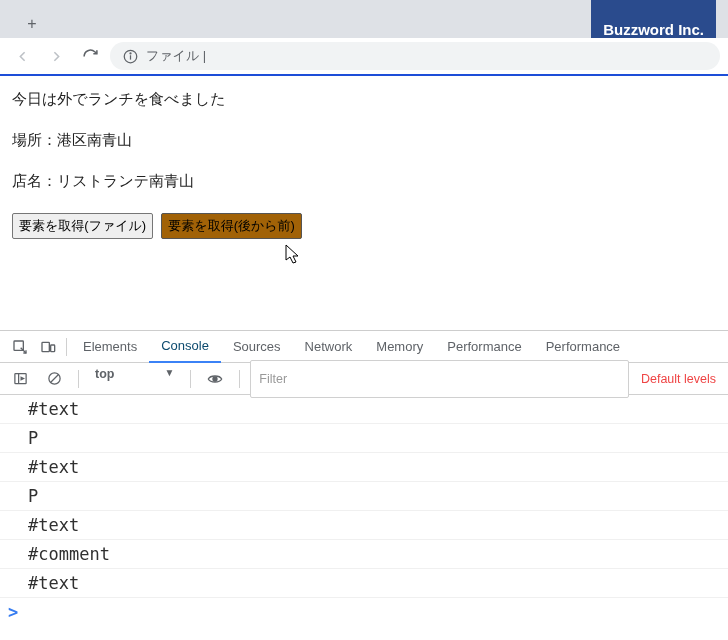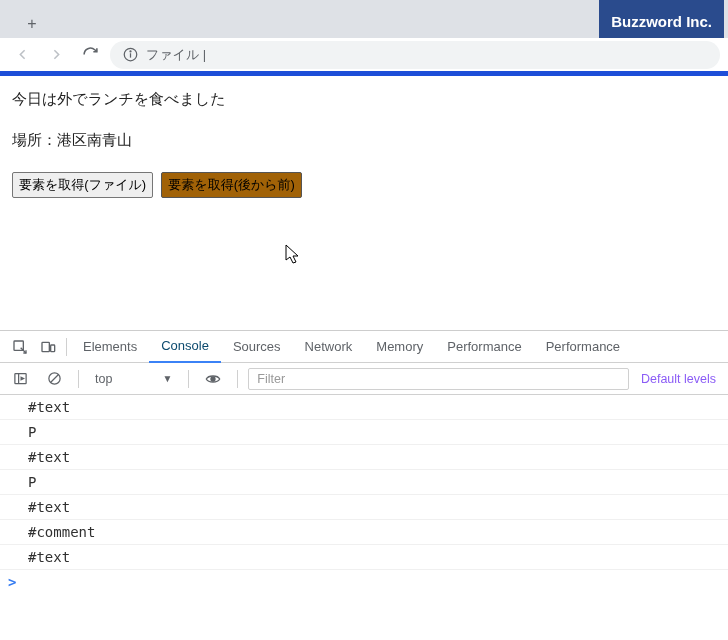--- a/index.html
+++ b/index.html
@@ -1,51 +1,51 @@
 <!DOCTYPE html>
 <html><head>
 <meta charset="utf-8">
 <style>
 * { box-sizing: border-box; margin: 0; padding: 0; }
 body { font-family: Arial, "Hiragino Sans", Meiryo, sans-serif; font-size: 13px; background: #fff; width: 728px; height: 640px; overflow: hidden; position: relative; }
 
-.top-banner { position: absolute; top: 0; right: 4px; height: 38px; padding: 8px 12px; color: #fff; font-weight: bold; font-size: 15px; line-height: 28px; z-index: 2; }
+.top-banner { position: absolute; top: 0; right: 12px; height: 38px; padding: 16px 12px; color: #fff; font-weight: bold; font-size: 15px; line-height: 28px; z-index: 2; }
 .tab-strip { height: 38px; background: #dee1e6; display: flex; align-items: flex-end; padding: 6px 0 0 8px; }
 .tab { display: flex; align-items: center; background: #fff; height: 32px; border-radius: 8px 8px 0 0; padding: 0 10px; min-width: 220px; gap: 8px; font-size: 12.5px; color: #3c4043; }
 .tab .favicon { width: 16px; height: 16px; display: flex; align-items: center; justify-content: center; }
 .tab .title { flex: 1; }
 .tab-close { width: 16px; height: 16px; display: flex; align-items: center; justify-content: center; color: #5f6368; border-radius: 50%; cursor: pointer; font-size: 14px; }
 .new-tab { width: 28px; height: 28px; display: flex; align-items: center; justify-content: center; color: #5f6368; margin-left: 10px; cursor: pointer; font-size: 16px; }
 
-.toolbar { height: 38px; background: #fff; border-bottom: 5px solid #1d4ed8; display: flex; align-items: center; padding: 0 8px; gap: 6px; }
+.toolbar { height: 38px; background: #fff; border-bottom: 2px solid #1d4ed8; display: flex; align-items: center; padding: 0 8px; gap: 6px; }
 .tb-btn { width: 28px; height: 28px; display: flex; align-items: center; justify-content: center; color: #5f6368; border-radius: 50%; cursor: pointer; }
 .tb-btn.disabled { color: #bdc1c6; }
 .omnibox { flex: 1; display: flex; align-items: center; height: 28px; background: #f1f3f4; border-radius: 14px; padding: 0 12px; gap: 8px; color: #5f6368; font-size: 13px; }
 .omnibox .info-icon { width: 16px; height: 16px; display: flex; align-items: center; justify-content: center; }
 
 .page-content { padding: 14px 12px; background: #fff; color: #222; font-size: 15px; }
 .page-content p { margin: 0 0 22px 0; }
 .btn { font-size: 13px; padding: 3px 6px; background: #efefef; border: 1px solid #767676; border-radius: 2px; cursor: pointer; margin-right: 4px; }
 .btn.hover { background: #a16207; border-color: #555; }
 
 .devtools { border-top: 1px solid #cdcdcd; position: absolute; left: 0; right: 0; bottom: 0; top: 330px; display: flex; flex-direction: column; background: #fff; }
 .dt-tabs { height: 32px; display: flex; align-items: center; border-bottom: 1px solid #d0d0d0; padding: 0 6px; gap: 0; font-size: 13px; color: #5f6368; }
 .dt-iconbtn { width: 28px; height: 28px; display: flex; align-items: center; justify-content: center; cursor: pointer; }
 .dt-sep { width: 1px; height: 18px; background: #d0d0d0; margin: 0 4px; }
 .dt-tab { padding: 0 12px; height: 32px; display: flex; align-items: center; cursor: pointer; }
 .dt-tab.active { color: #0c4a6e; border-bottom: 2px solid #3b82f6; }
 
 .dt-filterbar { height: 32px; display: flex; align-items: center; border-bottom: 1px solid #d0d0d0; padding: 0 6px; gap: 6px; font-size: 12.5px; color: #5f6368; }
-.dt-select { display: flex; align-items: center; gap: 50px; padding: 0 6px; height: 24px; cursor: pointer; }
+.dt-select { display: flex; gap: 50px; padding: 0 6px; height: 24px; cursor: pointer; font-weight: bold; }
 .dt-select .arrow { font-size: 10px; }
-.filter-input { flex: 1; height: 22px; border: 1px solid #d0d0d0; border-radius: 2px; padding: 0 8px; font-size: 12.5px; color: #5f6368; outline: none; }
+.filter-input { flex: 1; height: 38px; border: 1px solid #d0d0d0; border-radius: 2px; padding: 0 8px; font-size: 12.5px; color: #5f6368; outline: none; }
 .filter-input::placeholder { color: #999; }
-.levels { padding: 0 6px; color: #8b5cf6; white-space: nowrap; }
+.levels { padding: 0 6px; color: #ef4444; white-space: nowrap; }
 
-.console-out { flex: 1; overflow: auto; font-family: Menlo, Consolas, monospace; font-size: 14px; color: #303030; }
+.console-out { flex: 1; overflow: auto; font-family: Menlo, Consolas, monospace; font-size: 17px; color: #303030; }
 .console-line { padding: 4px 8px 4px 28px; border-bottom: 1px solid #f0f0f0; }
 .console-prompt { padding: 4px 8px; color: #367cf1; font-weight: bold; }
 
 .cursor-arrow { position: absolute; pointer-events: none; }
 </style>
 </head>
 <body>
 
 <div class="tab-strip">
   <div class="new-tab">+</div>
@@ -77,20 +77,21 @@
           <circle cx="12" cy="7" r="0.8" fill="#5f6368"></circle>
         </svg>
     </span>
     <span>ファイル |</span>
   </div>
 </div>
 
 <div class="page-content">
   <p>今日は外でランチを食べました</p>
   <p>場所：港区南青山</p>
+  <p>店名：リストランテ南青山</p>
   <button class="btn">要素を取得(ファイル)</button>
   <button class="btn hover">要素を取得(後から前)</button>
 </div>
 
 <svg class="cursor-arrow" style="left:285px; top:244px;" width="18" height="22">
   <path d="M1 1 L1 16 L5 13 L8 19 L11 18 L8 12 L13 12 Z" fill="#fff" stroke="#000" stroke-width="1"></path>
 </svg>
 
 <div class="devtools">
   <div class="dt-tabs">

